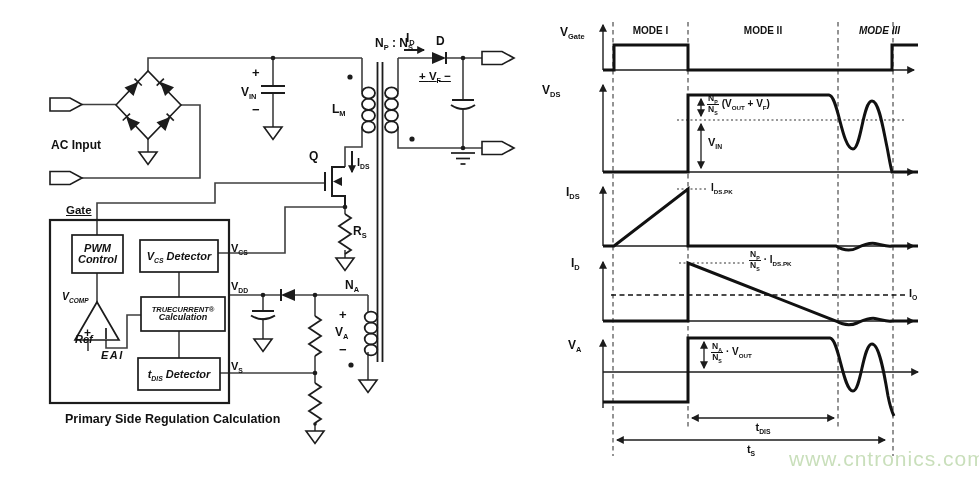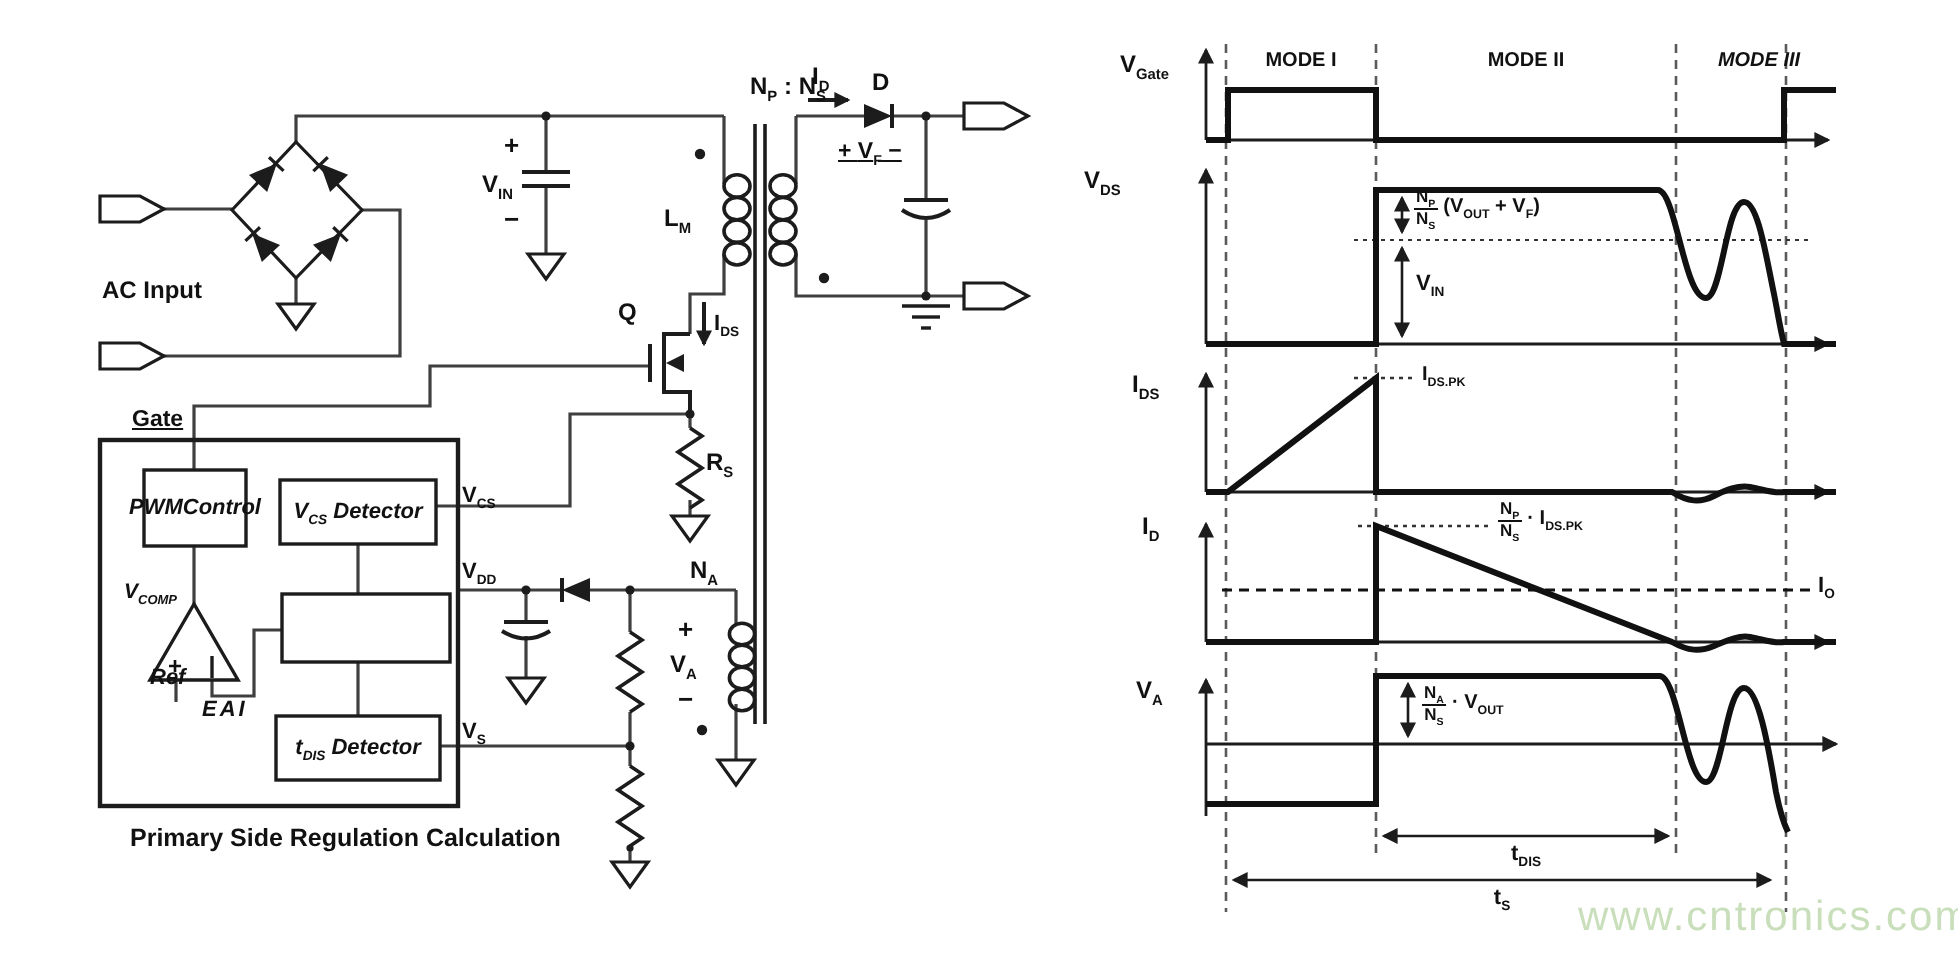--- a/index.html
+++ b/index.html
@@ -2,21 +2,21 @@
 <html><head>
 <meta charset="utf-8">
 <style>
   html,body{margin:0;padding:0;background:#fff;}
   #stage{position:relative;width:979px;height:477px;background:#ffffff;overflow:hidden;
          font-family:"Liberation Sans", sans-serif;color:#111;}
   #art{position:absolute;left:0;top:0;}
   .lbl{position:absolute;font-weight:bold;font-size:12px;line-height:1;white-space:nowrap;color:#111;}
   .lbl sub{font-size:0.62em;line-height:0;}
   .it{font-style:italic;}
-  .ctr{display:flex;align-items:center;justify-content:center;text-align:center;}
+  .ctr{display:flex;flex-direction:column;align-items:center;justify-content:center;text-align:center;}
   .s11{font-size:11px;} .s10{font-size:10px;} .s13{font-size:13px;} .s115{font-size:11.5px;text-decoration:underline;}
   .frac{display:inline-flex;flex-direction:column;align-items:center;line-height:1.1;font-size:8.5px;font-weight:bold;}
   .frac .num{border-bottom:1.2px solid #111;padding:0 1px 1px 1px;}
   .fraclbl{display:inline-flex;align-items:center;gap:3px;font-size:10px;}
   .wm{position:absolute;font-size:21px;font-weight:normal;color:#c9dfbb;letter-spacing:1px;}
   .modebox{position:absolute;text-align:center;font-weight:bold;font-size:10px;}
 </style>
 </head>
 <body>
 <div id="stage">
@@ -269,20 +269,24 @@
 <div class="lbl s11" style="left:231px;top:281px;"><span>V</span><sub>DD</sub></div>
 <div class="lbl s11" style="left:231px;top:361px;"><span>V</span><sub>S</sub></div>
 
 <div class="lbl ctr it s11" style="left:72px;top:235px;width:51px;height:38px;">
   <span>PWM</span>
       <span>Control</span>
 </div>
 <div class="lbl ctr it s11" style="left:140px;top:240px;width:78px;height:32px;flex-direction:row;">
   <span><span>V</span><sub>CS</sub><span> Detector</span></span>
 </div>
+<div class="lbl ctr it" style="left:141px;top:297px;width:84px;height:34px;">
+  <span style="font-size:7.5px;">TRUECURRENT®</span>
+  <span style="font-size:9px;">Calculation</span>
+</div>
 <div class="lbl ctr it s11" style="left:138px;top:358px;width:82px;height:32px;flex-direction:row;">
   <span><span>t</span><sub>DIS</sub><span> Detector</span></span>
 </div>
 <div class="lbl it" style="left:62px;top:291px;font-size:10.5px;"><span>V</span><sub>COMP</sub></div>
 <div class="lbl" style="left:84px;top:327px;"><span>+</span></div>
 <div class="lbl it s11" style="left:75px;top:334px;"><span>Ref</span></div>
 <div class="lbl it s11" style="left:101px;top:350px;letter-spacing:1.5px;"><span>EAI</span></div>
 <div class="lbl" style="left:65px;top:413px;font-size:12.5px;"><span>Primary Side Regulation Calculation</span></div>
 
 <div class="lbl" style="left:560px;top:26px;"><span>V</span><sub>Gate</sub></div>

